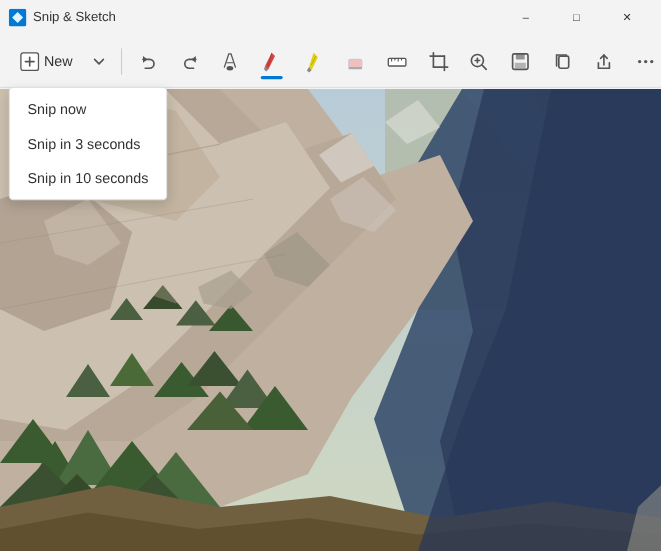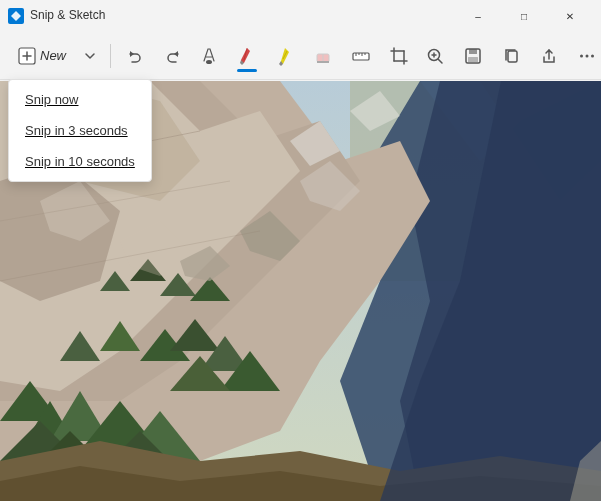--- a/index.html
+++ b/index.html
@@ -74,21 +74,20 @@
       align-items: center;
       gap: 4px;
       padding: 6px 10px;
       background: transparent;
       border: none;
       border-radius: 4px;
       cursor: pointer;
       font-size: 13px;
       color: #333;
       height: 36px;
-      font-style: italic;
     }
     .new-btn-icon {
       width: 18px;
       height: 18px;
       display: flex;
       align-items: center;
       justify-content: center;
     }
     .chevron-btn {
       width: 28px;
@@ -171,21 +170,20 @@
       position: absolute;
       top: 100%;
       left: 8px;
       background: white;
       border: 1px solid #e0e0e0;
       border-radius: 4px;
       box-shadow: 0 4px 12px rgba(0,0,0,0.15);
       z-index: 100;
       min-width: 140px;
       padding: 4px 0;
-      text-decoration: underline;
     }
     .dropdown-item {
       padding: 8px 16px;
       cursor: pointer;
       font-size: 13px;
       color: #333;
       white-space: nowrap;
     }
 
     

